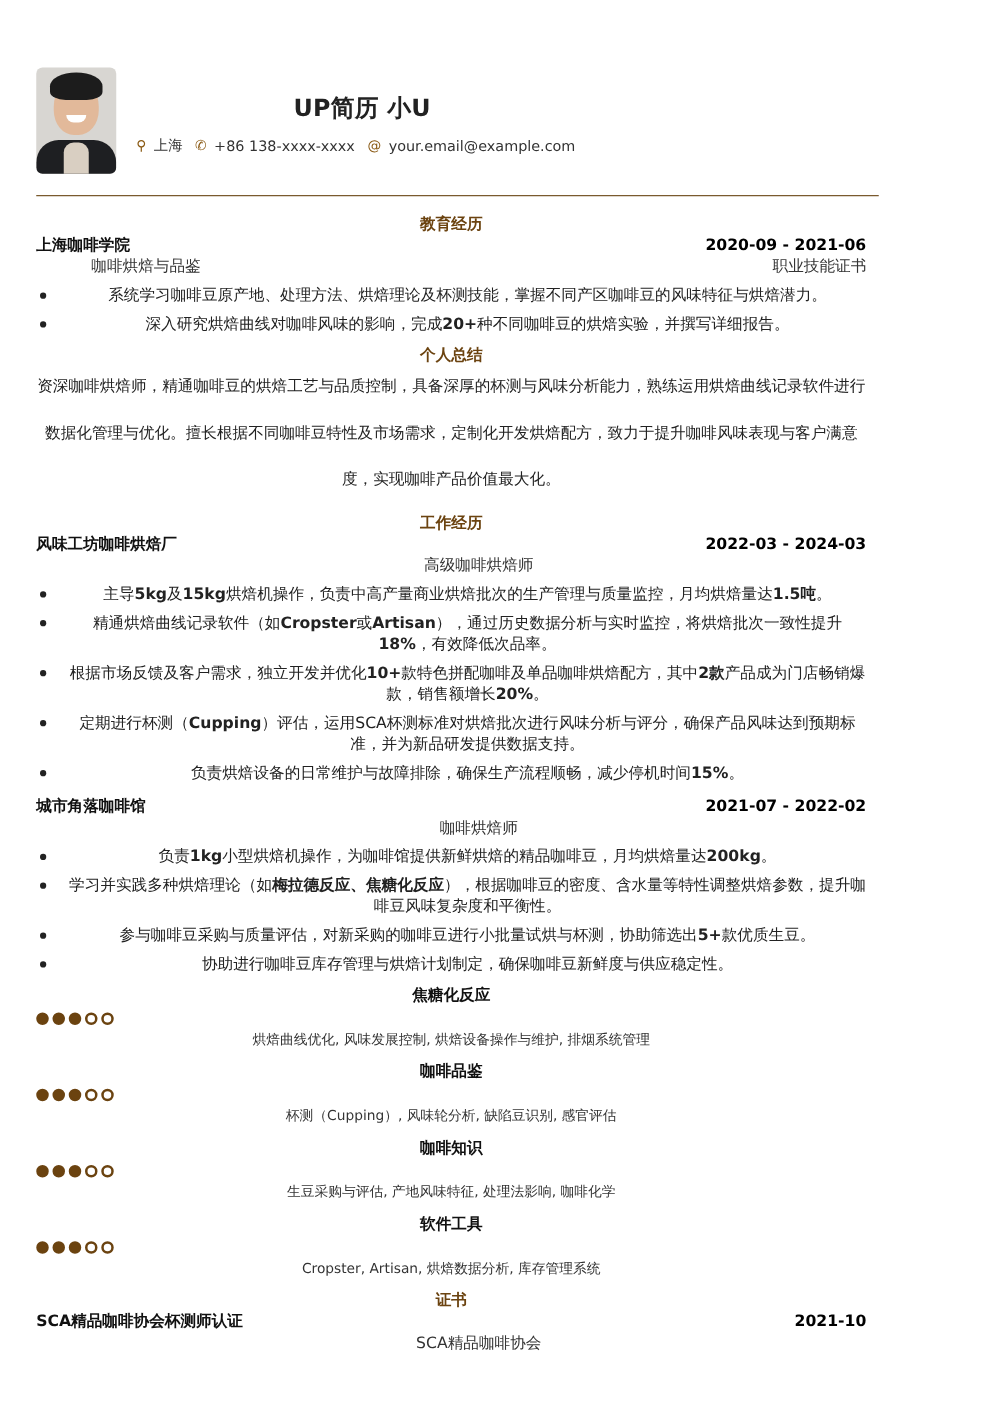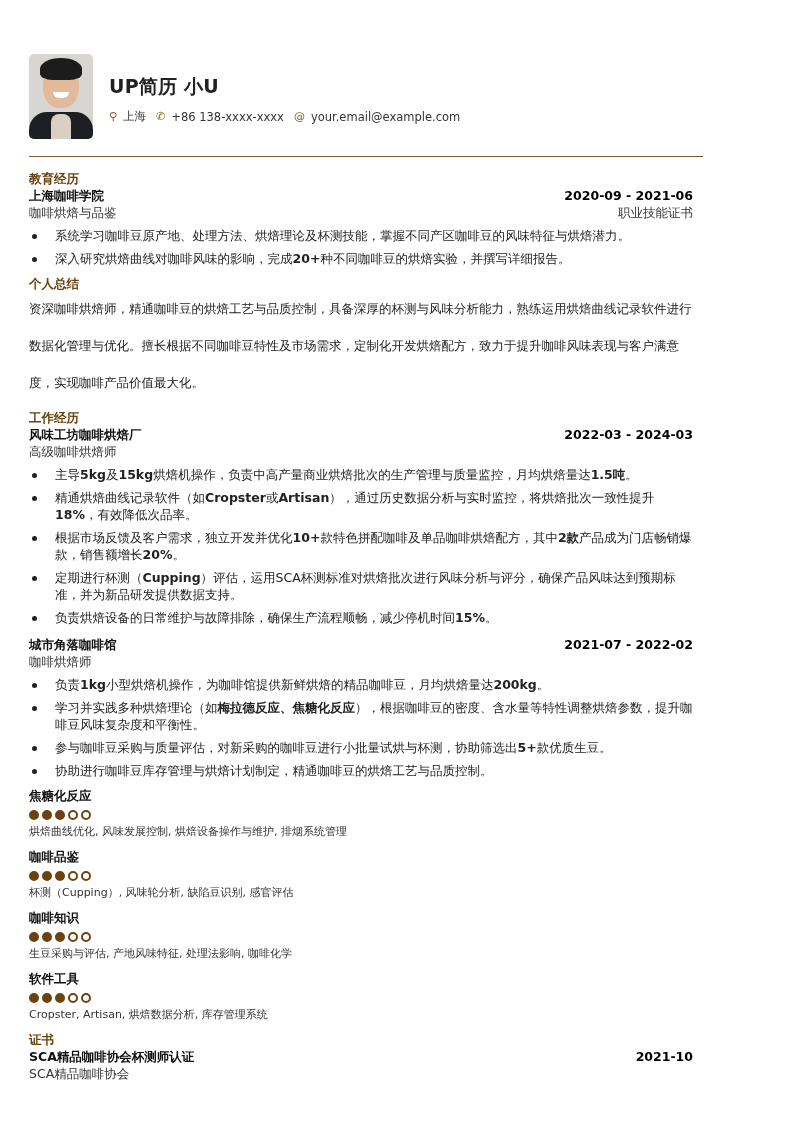--- a/index.html
+++ b/index.html
@@ -1,21 +1,21 @@
 <!DOCTYPE html>
 <html><head>
   <meta charset="utf-8">
   <style>
     * { box-sizing: border-box; margin: 0; padding: 0; }
     body {
       width: 800px; height: 1130px; background: #ffffff; overflow: hidden;
       font-family: "DejaVu Sans", "Liberation Sans", sans-serif;
       color: #222; font-size: 12.5px;
     }
-    .page { position: relative; width: 732px; height: 1130px; padding: 0 29px; }
+    .page { position: relative; width: 732px; height: 1130px; padding: 0 29px; text-align: center; }
     .header { position: absolute; left: 29px; top: 54px; display: flex; align-items: flex-start; }
     .avatar {
       width: 64px; height: 85px; border-radius: 5px; overflow: hidden; position: relative;
       background: #d8d6d2;
     }
     .avatar .head { position:absolute; left:14px; top:10px; width:36px; height:44px; border-radius:48% 48% 45% 45%; background:#e2b99a; }
     .avatar .hair { position:absolute; left:11px; top:4px; width:42px; height:22px; border-radius:50% 50% 30% 30%; background:#1c1c1c; }
     .avatar .body { position:absolute; left:0; top:58px; width:64px; height:30px; background:#1e1f22; border-radius:18px 18px 0 0; }
     .avatar .shirt { position:absolute; left:22px; top:60px; width:20px; height:26px; background:#d9cfc2; border-radius:8px 8px 0 0; }
     .avatar .smile { position:absolute; left:24px; top:38px; width:16px; height:6px; background:#fff; border-radius:0 0 8px 8px; }
@@ -23,21 +23,21 @@
     .name { font-size: 19px; font-weight: bold; color: #222; letter-spacing: 0.2px; }
     .contacts { display:flex; align-items:center; margin-top: 9px; font-size: 11.5px; color:#333; }
     .contacts .ci { display:flex; align-items:center; margin-right: 10px; }
     .contacts .ic { color:#8a5a14; font-size: 11px; margin-right: 6px; }
     .divider { position:absolute; left:29px; right:29px; top:156px; height:1px; background:#7a5a2e; }
     .content { position:absolute; left:29px; right:39px; top:170px; }
     .sec-title { color:#6b4310; font-weight:bold; font-size:12.5px; line-height:17px; }
     .row { display:flex; justify-content:space-between; line-height:17px; }
     .org { font-weight:bold; font-size:12.5px; color:#111; }
     .date { font-weight:bold; font-size:12.5px; color:#000000; }
-    .sub { color:#333; font-size:12.5px; line-height:17px; }
+    .sub { color:#333; font-size:12.5px; line-height:17px;margin-left:44px; }
     ul.bul { list-style:none; margin-top:6px; }
     ul.bul li { position:relative; padding-left:26px; line-height:17px; margin-bottom:6px; color:#222; font-size:12.5px; }
     ul.bul li::before { content:""; position:absolute; left:3px; top:7px; width:5px; height:5px; border-radius:50%; background:#222; }
     .para { line-height:37px; color:#222; font-size:12.5px; }
     .skill-name { font-weight:bold; line-height:17px; font-size:12.5px; color:#111; }
     .dots { display:flex; margin:6px 0 4px 0; }
     .dot { width:10px; height:10px; border-radius:50%; margin-right:3px; border:2px solid #6b4310; }
     .dot.on { background:#6b4310; }
     .skill-desc { font-size:11px; color:#333; line-height:16px; margin-bottom:8px; }
     b { font-weight:bold; }
@@ -119,21 +119,21 @@
           <div style="margin-top: 10px;">
             <div class="row">
               <span class="org">城市角落咖啡馆</span>
               <span class="date">2021-07 - 2022-02</span>
             </div>
             <div class="sub">咖啡烘焙师</div>
             <ul class="bul">
               <li>负责<b>1kg</b>小型烘焙机操作，为咖啡馆提供新鲜烘焙的精品咖啡豆，月均烘焙量达<b>200kg</b>。</li>
               <li>学习并实践多种烘焙理论（如<b>梅拉德反应、焦糖化反应</b>），根据咖啡豆的密度、含水量等特性调整烘焙参数，提升咖啡豆风味复杂度和平衡性。</li>
               <li>参与咖啡豆采购与质量评估，对新采购的咖啡豆进行小批量试烘与杯测，协助筛选出<b>5+</b>款优质生豆。</li>
-              <li>协助进行咖啡豆库存管理与烘焙计划制定，精通咖啡豆的烘焙工艺与品质控制。</li>
+              <li>协助进行咖啡豆库存管理与烘焙计划制定，确保咖啡豆新鲜度与供应稳定性。</li>
             </ul>
           </div>
         </div>
     </section>
 
     <section style="margin-top:8px;">
       <div id="skills">
           <div>
             <div class="skill-name">焦糖化反应</div>
             <div class="dots">

